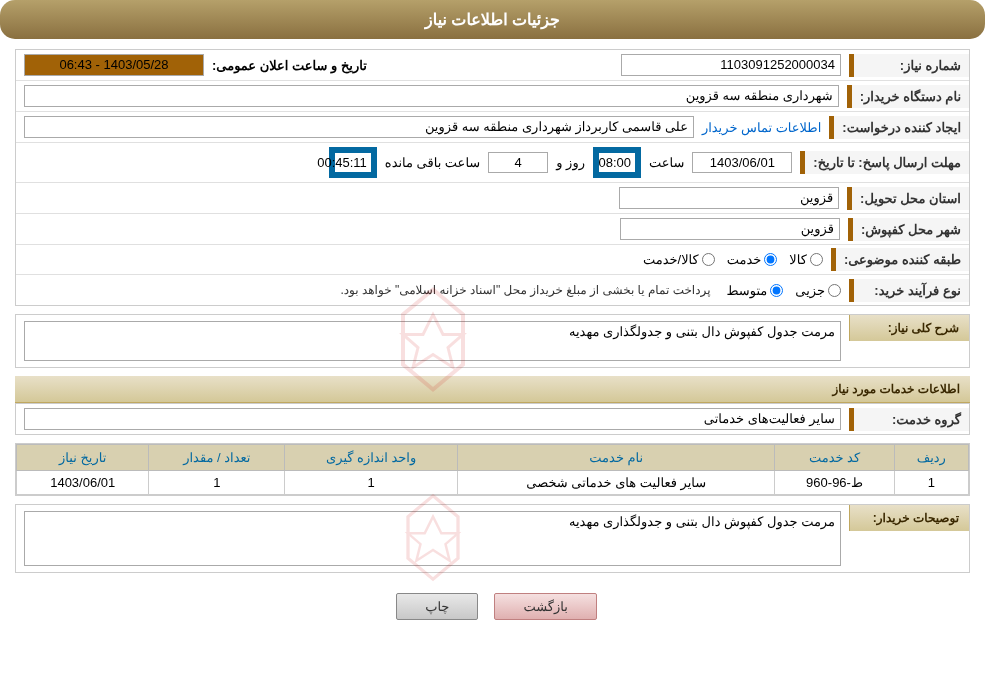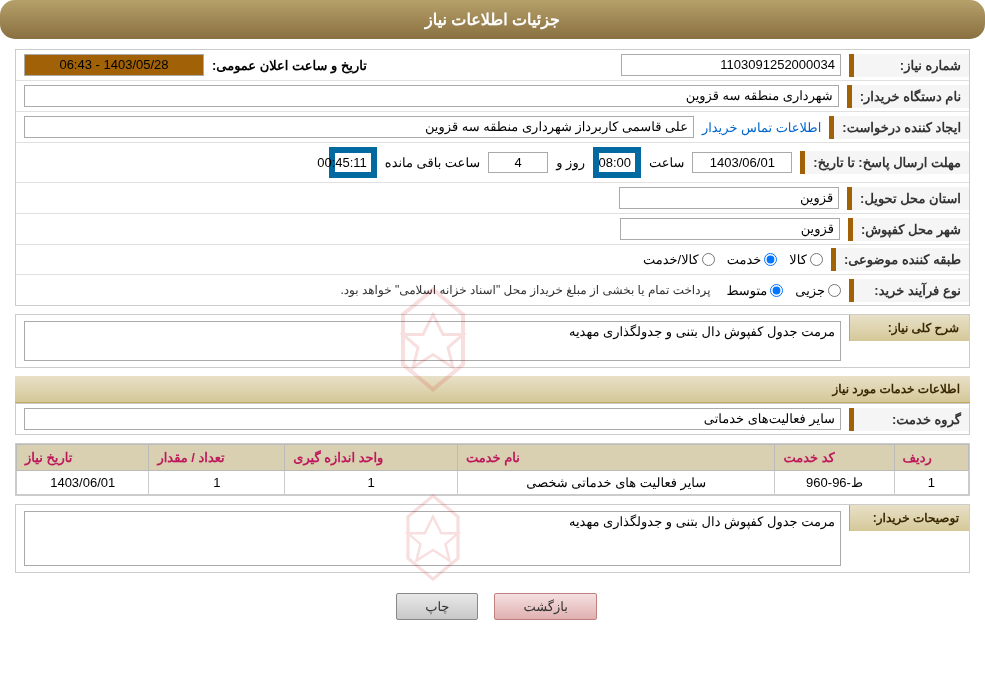--- a/index.html
+++ b/index.html
@@ -101,23 +101,23 @@
     
     .data-table {
       width: 100%;
       border-collapse: collapse;
       margin: 0;
     }
     .data-table th {
       background: #d8d0b0;
       border: 1px solid #bbb;
       padding: 5px 8px;
-      text-align: left;
-      font-weight: bold;
-      color: #be185d;
+      text-align: center;
+      font-weight: normal;
+      color: #0369a1;
     }
     .data-table td {
       border: 1px solid #ccc;
       padding: 4px 8px;
       text-align: center;
       background: #fff;
     }
     .data-table tr:nth-child(even) td {
       background: #f9f9f9;
     }

